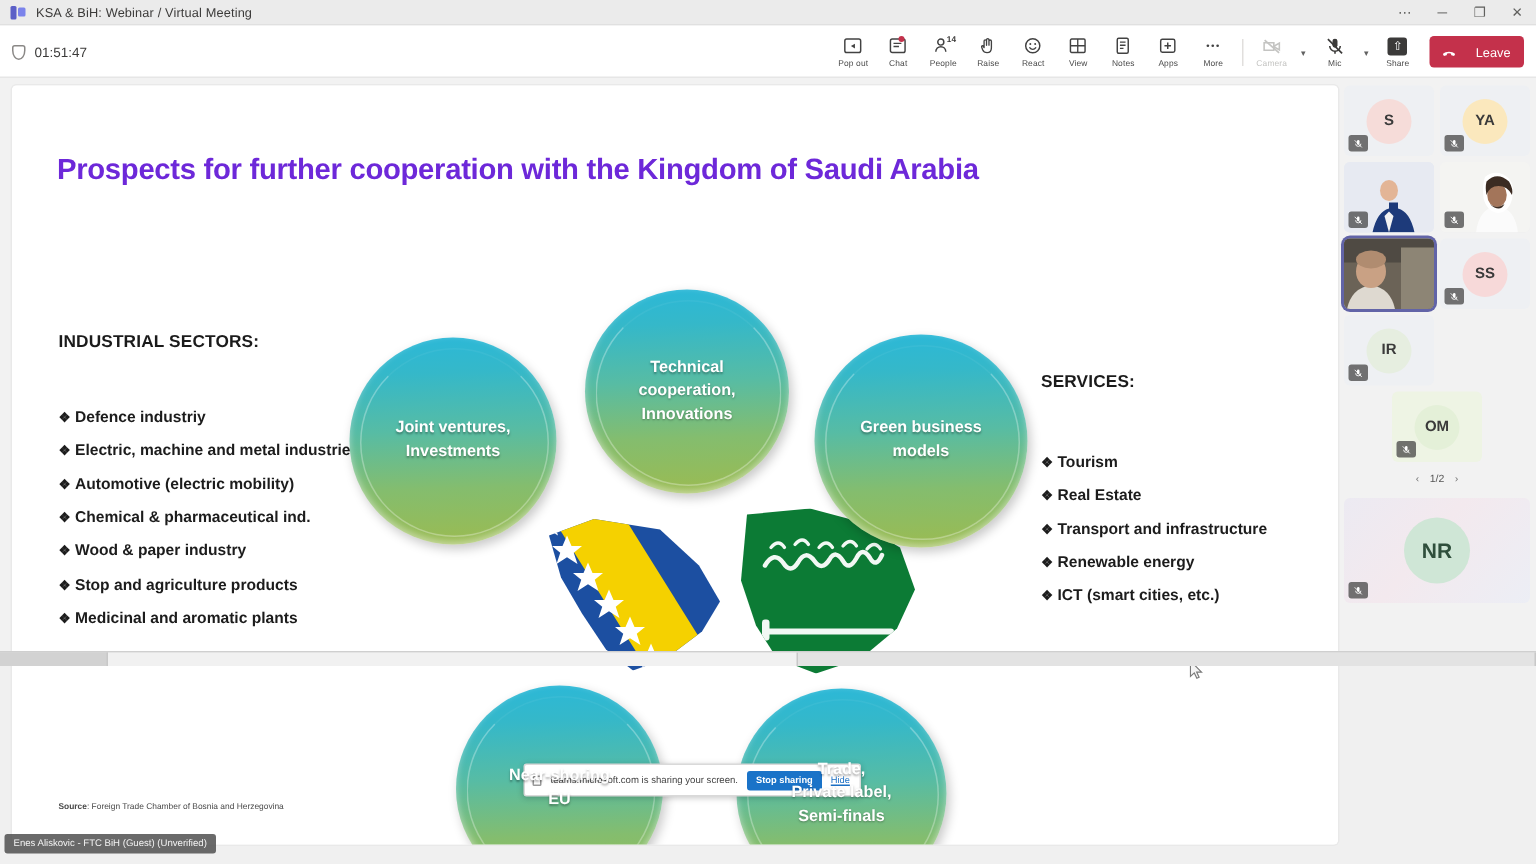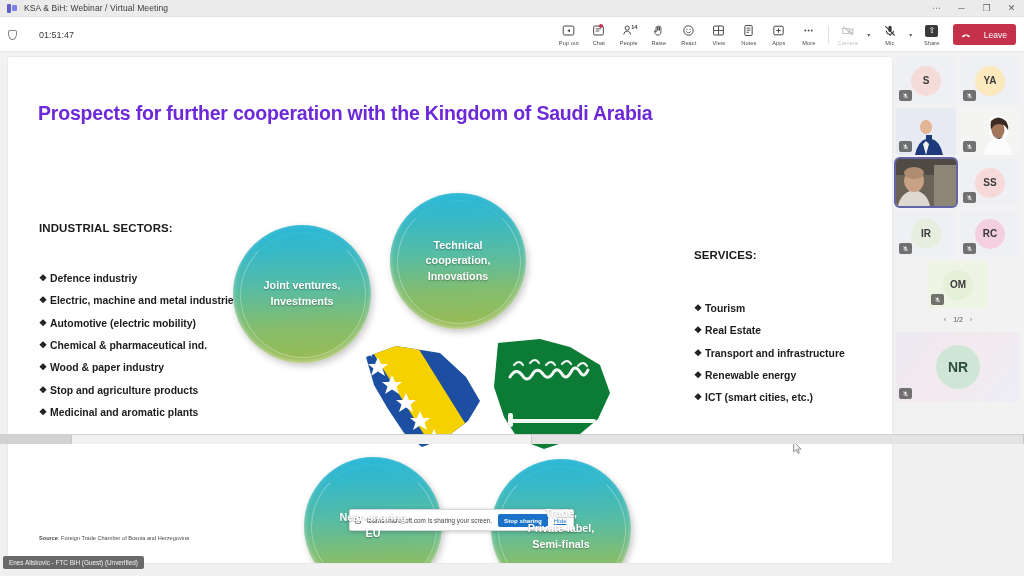--- a/index.html
+++ b/index.html
@@ -35,21 +35,21 @@
     color: #60605e; font-size: 9px; line-height: 1;
   }
 
   
   .topbar {
     position: absolute; top: 17px; left: 0; width: 1024px; height: 35px;
     background: #ffffff; border-bottom: 1px solid #e6e6e6;
   }
   .timer {
     position: absolute; left: 8px; top: 0; height: 35px; display: flex;
-    align-items: center; gap: 22px; color: #3b3a39; font-size: 9px;
+    align-items: center; gap: 6px; color: #3b3a39; font-size: 9px;
   }
   .shield {
     width: 9px; height: 10px; border: 1.1px solid #8a8886;
     border-radius: 2px 2px 5px 5px/2px 2px 7px 7px;
   }
   .tools {
     position: absolute; right: 8px; top: 0; height: 35px;
     display: flex; align-items: center; gap: 0px;
   }
   .tool {
@@ -473,20 +473,24 @@
 
       <div class="circ c2">
           <div class="txt" style="white-space:pre-line">Technical
 cooperation,
 Innovations</div>
         </div>
       <div class="circ c1">
           <div class="txt" style="white-space:pre-line">Joint ventures,
 Investments</div>
         </div>
+      <div class="circ c3">
+          <div class="txt" style="white-space:pre-line">Green business
+models</div>
+        </div>
       <div class="circ c4">
           <div class="txt" style="white-space:pre-line">Near-shoring
 EU</div>
         </div>
       <div class="circ c5">
           <div class="txt" style="white-space:pre-line">Trade,
 Private label,
 Semi-finals</div>
         </div>
 
@@ -590,30 +594,20 @@
         <div class="av" style="background:#e6eee0">IR</div>
         <div class="mutechip">
           <svg width="7" height="8" viewBox="0 0 16 16">
               <rect x="6.1" y="2" width="3.8" height="7" rx="1.9" fill="#fff"></rect>
               <path d="M4 7.6a4 4 0 0 0 8 0" fill="none" stroke="#fff" stroke-width="1.4"></path>
               <line x1="2.6" y1="2.4" x2="13.4" y2="13.2" stroke="#fff" stroke-width="1.4"></line>
             </svg>
         </div>
       </div>
 
-      <div class="tile">
-        <div class="av" style="background:#f3cfe0">RC</div>
-        <div class="mutechip">
-          <svg width="7" height="8" viewBox="0 0 16 16">
-              <rect x="6.1" y="2" width="3.8" height="7" rx="1.9" fill="#fff"></rect>
-              <path d="M4 7.6a4 4 0 0 0 8 0" fill="none" stroke="#fff" stroke-width="1.4"></path>
-              <line x1="2.6" y1="2.4" x2="13.4" y2="13.2" stroke="#fff" stroke-width="1.4"></line>
-            </svg>
-        </div>
-      </div>
 
       <div class="tile" style="margin-left:32px;background:#eef4e4">
         <div class="av" style="background:#e4f0d8">OM</div>
         <div class="mutechip">
           <svg width="7" height="8" viewBox="0 0 16 16">
               <rect x="6.1" y="2" width="3.8" height="7" rx="1.9" fill="#fff"></rect>
               <path d="M4 7.6a4 4 0 0 0 8 0" fill="none" stroke="#fff" stroke-width="1.4"></path>
               <line x1="2.6" y1="2.4" x2="13.4" y2="13.2" stroke="#fff" stroke-width="1.4"></line>
             </svg>
         </div>

